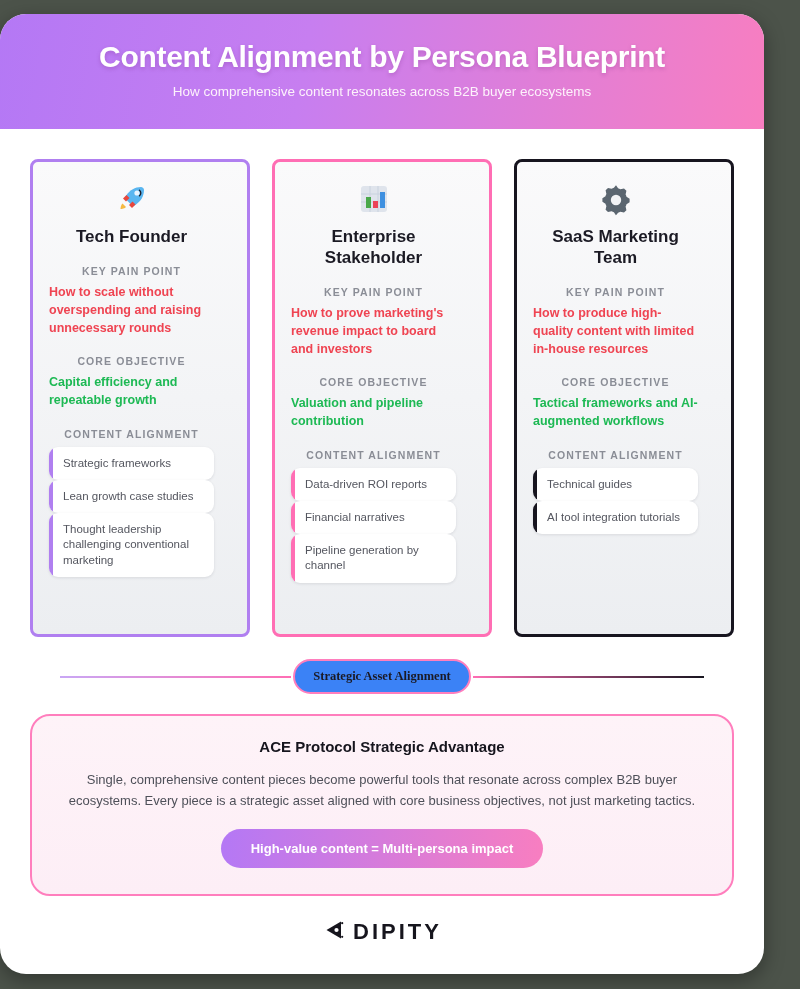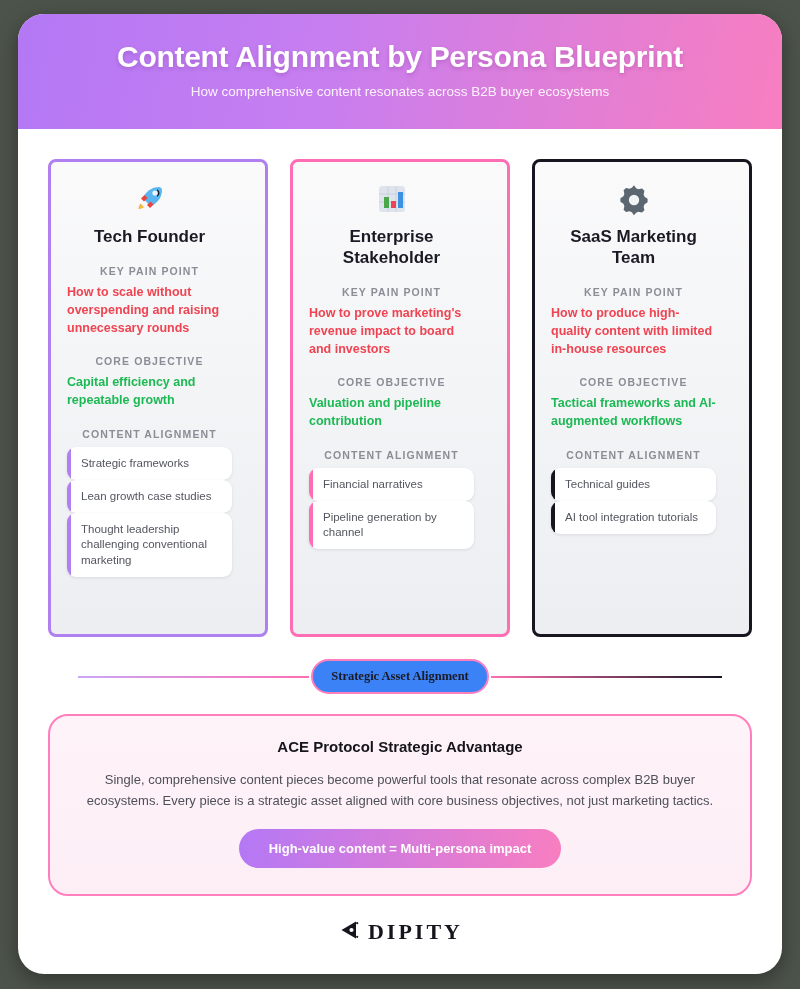--- a/index.html
+++ b/index.html
@@ -10,21 +10,21 @@
   }
   #canvas {
     position: relative;
     width: 800px;
     height: 989px;
     background: #4c534a;
     overflow: hidden;
   }
   .sheet {
     position: absolute;
-    left: 18px;
+    left: 0;
     top: 14px;
     width: 764px;
     height: 960px;
     background: #ffffff;
     border-radius: 26px;
     box-shadow: 0 6px 20px rgba(0,0,0,0.35);
     overflow: hidden;
     display: flex;
     flex-direction: column;
   }
@@ -192,21 +192,20 @@
   }
 
   
   .footer {
     flex: 1 1 auto;
     display: flex;
     align-items: center;
     justify-content: center;
     gap: 7px;
     padding-bottom: 6px;
-    font-family: Liberation Serif, serif;
   }
   .footer .logo-word {
     font-size: 22px;
     font-weight: bold;
     letter-spacing: 3px;
     color: #16151d;
   }
 </style>
 </head>
 <body>
@@ -266,20 +265,21 @@
         <div class="card-title">Enterprise Stakeholder</div>
 
         <div class="sec-label">KEY PAIN POINT</div>
         <div class="sec-pain">How to prove marketing's revenue impact to board and investors</div>
 
         <div class="sec-label">CORE OBJECTIVE</div>
         <div class="sec-obj">Valuation and pipeline contribution</div>
 
         <div class="sec-label">CONTENT ALIGNMENT</div>
         <div class="align-list">
+          <div class="align-item">Data-driven ROI reports</div>
           <div class="align-item">Financial narratives</div>
           <div class="align-item">Pipeline generation by channel</div>
         </div>
       </div>
 
       <div class="card c-black">
         <div class="card-icon">
           <svg width="34" height="34" viewBox="0 0 34 34" aria-hidden="true">
             <path fill="#5b6670" d="M17 3.2l2.1 3.1c.8.2 1.6.5 2.3.9l3.6-.8 2.4 2.4-.8 3.6c.4.7.7 1.5.9 2.3l3.1 2.1v3.4l-3.1 2.1c-.2.8-.5 1.6-.9 2.3l.8 3.6-2.4 2.4-3.6-.8c-.7.4-1.5.7-2.3.9L17 33.3h-.1l-2.0-3.1c-.8-.2-1.6-.5-2.3-.9l-3.6.8-2.4-2.4.8-3.6c-.4-.7-.7-1.5-.9-2.3L3.4 19.7v-3.4l3.1-2.1c.2-.8.5-1.6.9-2.3l-.8-3.6 2.4-2.4 3.6.8c.7-.4 1.5-.7 2.3-.9L17 3.2z"></path>
             <circle cx="17" cy="18" r="5.2" fill="#f2f3f5"></circle>

